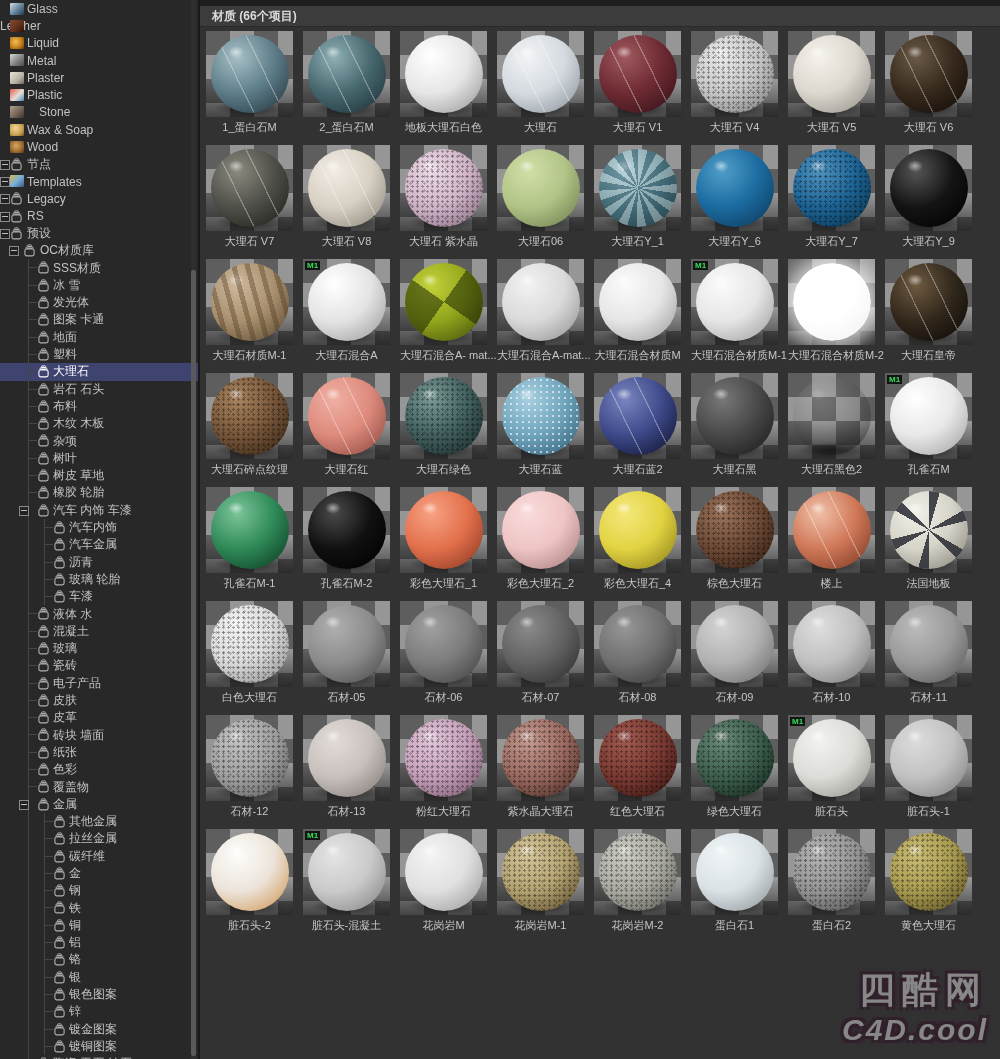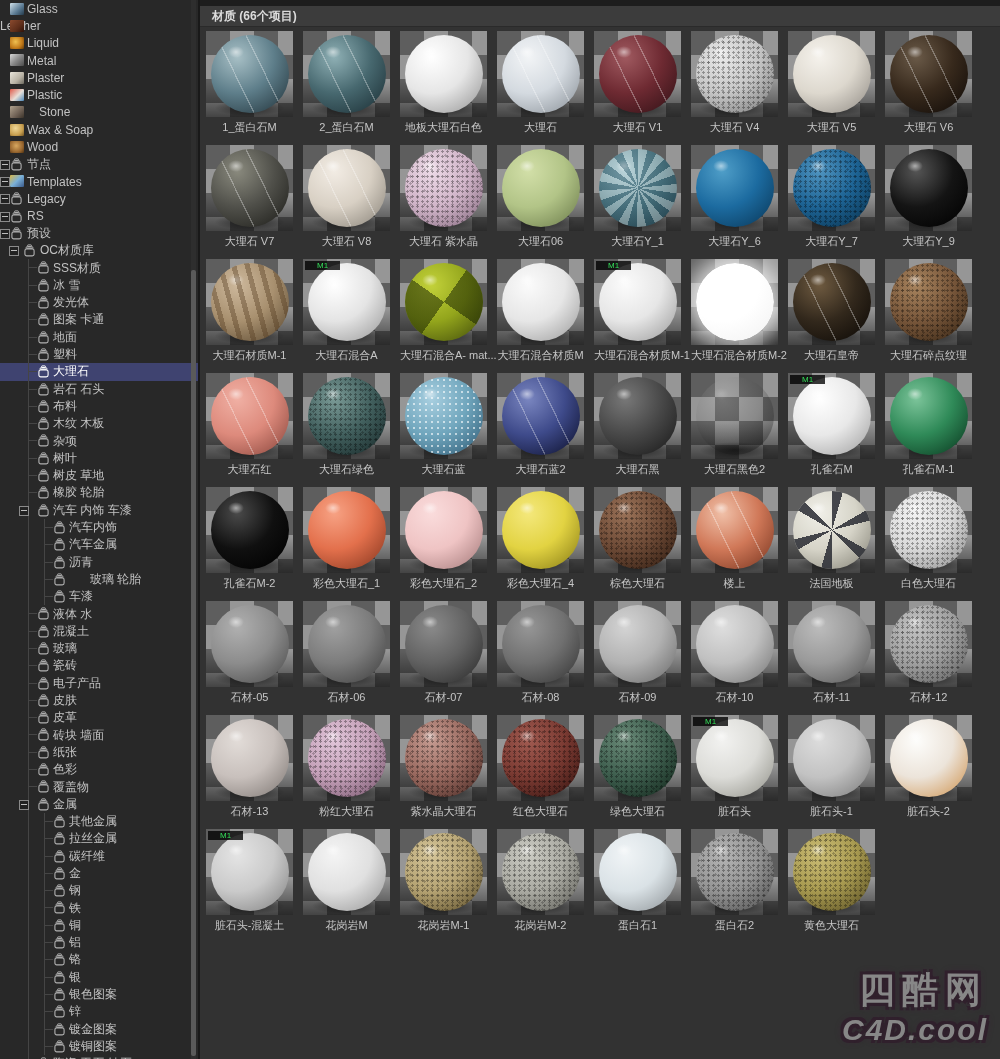--- a/index.html
+++ b/index.html
@@ -55,22 +55,22 @@
         radial-gradient(rgba(0,0,0,.22) 1px,transparent 1.3px);background-size:5px 5px,7px 7px;background-position:0 0,2px 3px;}
   .fx-speckle-light::after{background-image:radial-gradient(rgba(255,255,255,.6) 1px,transparent 1.4px);background-size:6px 6px;}
   .fx-veins::after{background-image:repeating-linear-gradient(64deg,transparent 0 11px,rgba(255,255,255,.5) 11px 12.3px,transparent 12.3px 27px);opacity:.6;}
   .fx-stripes::after{background-image:repeating-linear-gradient(75deg,rgba(80,55,28,.38) 0 5px,transparent 5px 13px);}
   .fx-tiles::after{background-image:repeating-conic-gradient(rgba(255,255,255,.28) 0 14deg,rgba(10,50,70,.30) 14deg 28deg);}
   .fx-quads::after{background-image:conic-gradient(from 35deg,rgba(20,30,0,.5) 0 90deg,transparent 90deg 180deg,rgba(20,30,0,.5) 180deg 270deg,transparent 270deg 360deg);}
   .fx-star::after{background-image:repeating-conic-gradient(rgba(40,42,50,.85) 0 16deg,transparent 16deg 60deg);}
   .fx-glow{box-shadow:0 0 22px 8px rgba(255,255,255,.75);}
   .fx-ghost{background:radial-gradient(circle at 34% 28%,rgba(255,255,255,.14),rgba(70,70,70,.16) 50%,rgba(0,0,0,.4) 96%);}
   .fx-ghost::before{opacity:.25;}
-  .mtag{position:absolute;left:2px;top:2px;z-index:3;font-size:8px;line-height:9px;font-weight:normal;
-        color:#35e05a;background:rgba(0,0,0,.78);padding:0 12px;letter-spacing:0;}
+  .mtag{position:absolute;left:2px;top:2px;z-index:3;font-size:8px;line-height:9px;font-weight:bold;
+        color:#35e05a;background:rgba(0,0,0,.78);padding:0 2px;letter-spacing:0;}
   .mlabel{width:87px;margin-top:3px;text-align:center;font-size:11px;color:#c6c6c6;white-space:nowrap;overflow:visible;}
 
   
   .wm{position:absolute;right:12px;bottom:12px;text-align:right;opacity:.92;pointer-events:none;}
   .wm1{font-size:36px;font-weight:bold;letter-spacing:7px;color:#8f8f8f;
        text-shadow:-3px -3px 0 #301f2c,3px -3px 0 #301f2c,-3px 3px 0 #301f2c,3px 3px 0 #301f2c,0 0 8px rgba(70,25,60,.7);}
   .wm2{font-size:30px;font-weight:bold;font-style:italic;letter-spacing:2px;color:#8f8f8f;margin-top:-2px;
        text-shadow:-3px -3px 0 #301f2c,3px -3px 0 #301f2c,-3px 3px 0 #301f2c,3px 3px 0 #301f2c,0 0 8px rgba(70,25,60,.7);}
 </style>
 </head>
@@ -351,21 +351,21 @@
         </div>
         <div class="trow">
           <i class="vl" style="left: 28px;"></i>
           <i class="vl" style="left: 44px;"></i>
           <i class="tick" style="left: 44px;"></i>
           <svg class="jar" viewBox="0 0 13 13" xmlns="http://www.w3.org/2000/svg" style="left: 53px;">
             <rect x="4.6" y="0.9" width="3.8" height="1.6" rx="0.5" fill="none" stroke="#b0b0b0" stroke-width="1"></rect>
             <rect x="3.2" y="2.8" width="6.6" height="1.4" rx="0.4" fill="none" stroke="#b0b0b0" stroke-width="1"></rect>
             <rect x="1.9" y="4.9" width="9.2" height="7.0" rx="1.8" fill="none" stroke="#b0b0b0" stroke-width="1.1"></rect>
           </svg>
-          <span class="lbl" style="padding-left: 90px; font-family: Liberation Serif, serif;">玻璃 轮胎</span>
+          <span class="lbl" style="padding-left: 69px;">玻璃 轮胎</span>
         </div>
         <div class="trow">
           <i class="vl" style="left: 28px;"></i>
           <i class="vl" style="left: 44px;"></i>
           <i class="tick" style="left: 44px;"></i>
           <svg class="jar" viewBox="0 0 13 13" xmlns="http://www.w3.org/2000/svg" style="left: 53px;">
             <rect x="4.6" y="0.9" width="3.8" height="1.6" rx="0.5" fill="none" stroke="#b0b0b0" stroke-width="1"></rect>
             <rect x="3.2" y="2.8" width="6.6" height="1.4" rx="0.4" fill="none" stroke="#b0b0b0" stroke-width="1"></rect>
             <rect x="1.9" y="4.9" width="9.2" height="7.0" rx="1.8" fill="none" stroke="#b0b0b0" stroke-width="1.1"></rect>
           </svg>
@@ -776,20 +776,26 @@
           <div class="mlabel">大理石混合A</div>
         </div>
         <div class="cell">
           <div class="thumb">
             <div class="ball fx-quads" style="--hi: #c3d23a; --base: #93a51c; --lo: #47520c;"></div>
           </div>
           <div class="mlabel">大理石混合A- mat...</div>
         </div>
         <div class="cell">
           <div class="thumb">
+            <div class="ball" style="--hi: #f2f2f2; --base: #dadada; --lo: #949494;"></div>
+          </div>
+          <div class="mlabel">大理石混合A-mat...</div>
+        </div>
+        <div class="cell">
+          <div class="thumb">
             <div class="ball" style="--hi: #fbfbfb; --base: #e6e6e6; --lo: #a0a0a0;"></div>
           </div>
           <div class="mlabel">大理石混合材质M</div>
         </div>
         <div class="cell">
           <div class="thumb">
             <div class="ball" style="--hi: #fbfbfb; --base: #e6e6e6; --lo: #a0a0a0;"></div>
             <div class="mtag">M1</div>
           </div>
           <div class="mlabel">大理石混合材质M-1</div>

